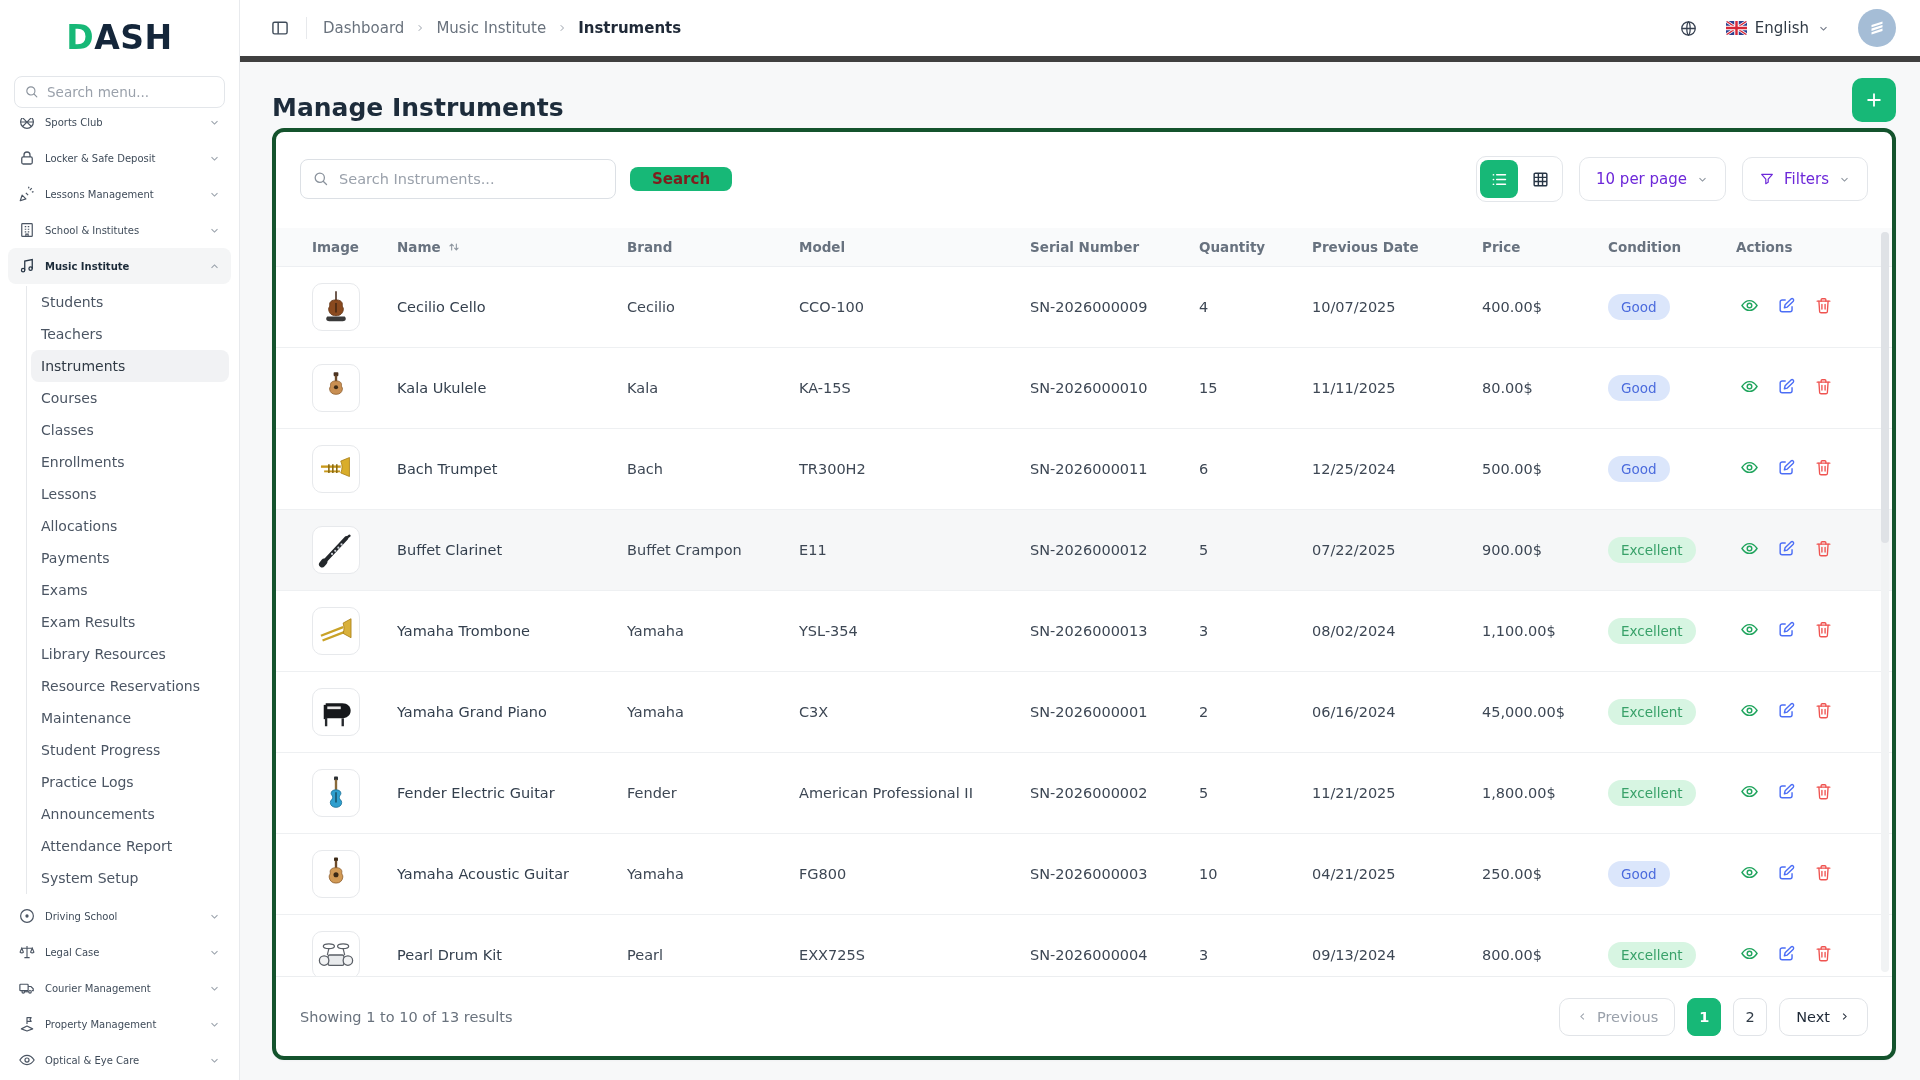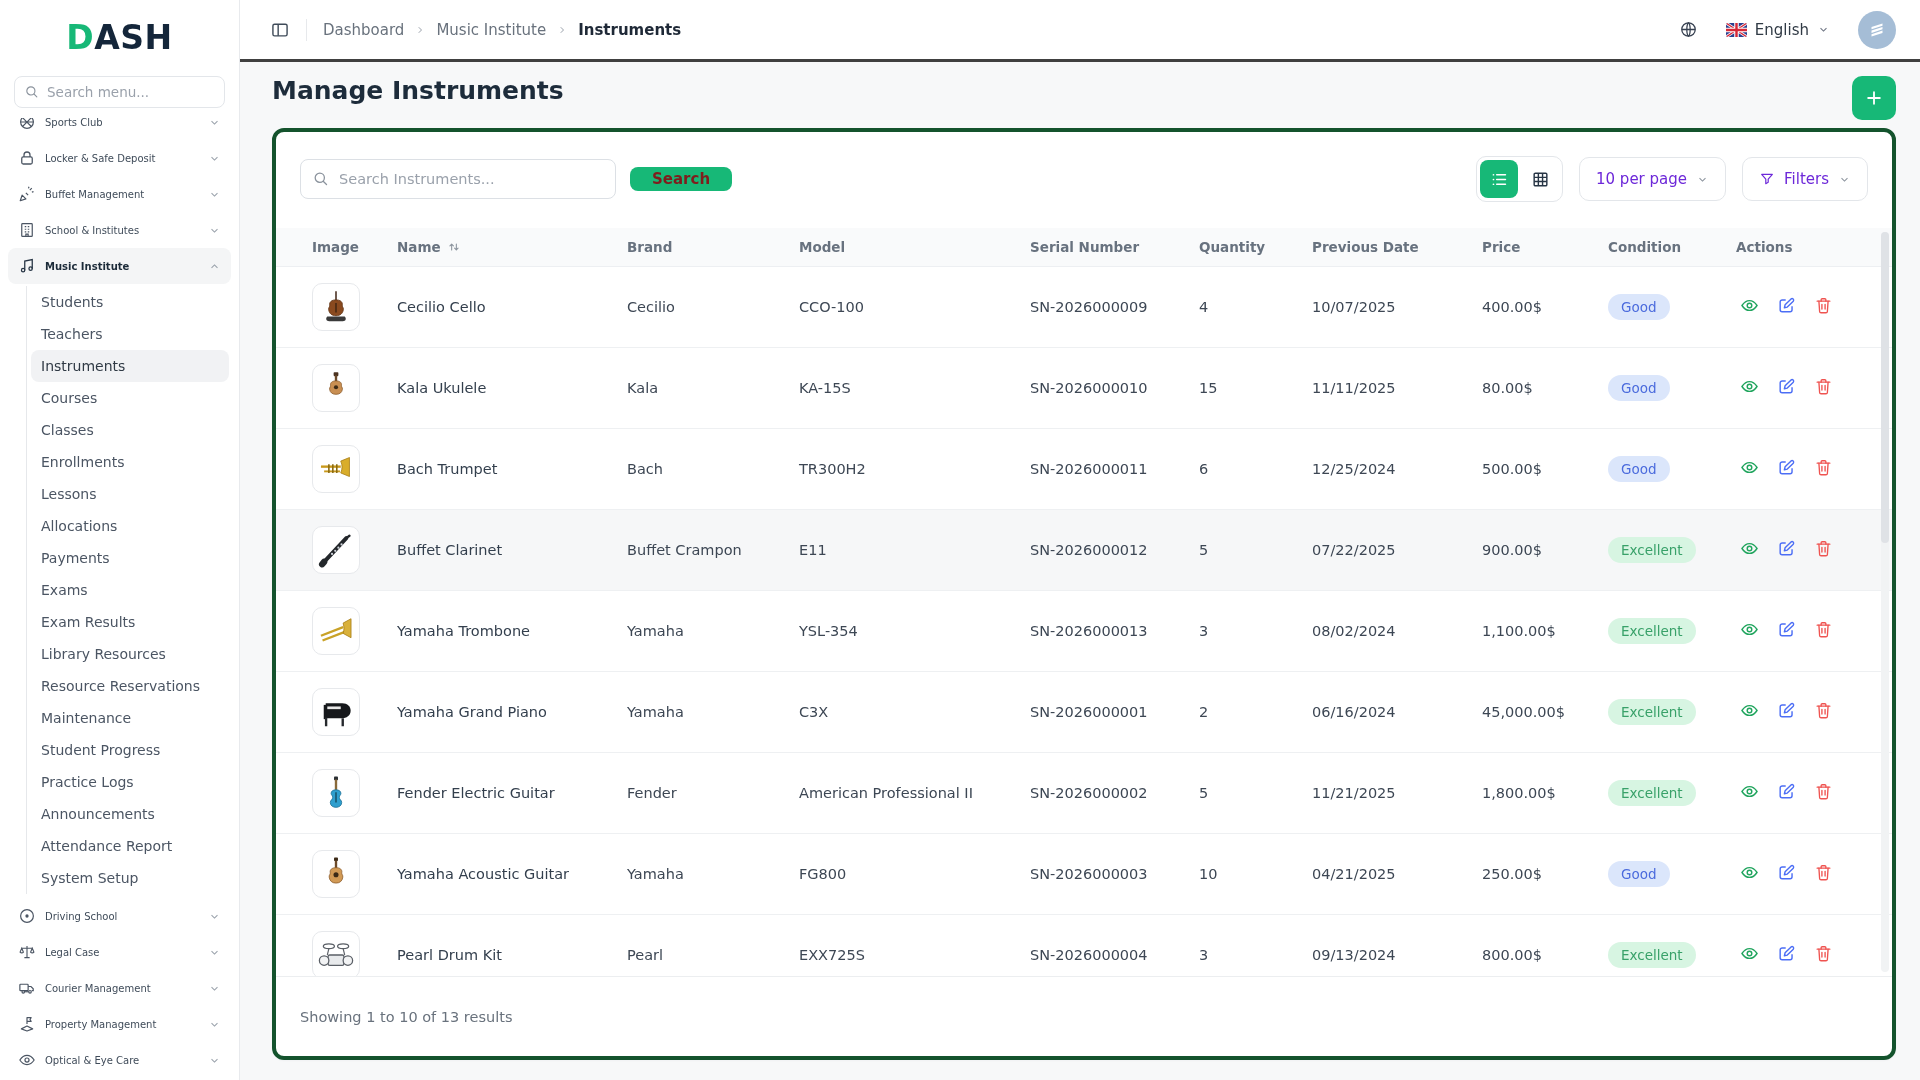--- a/index.html
+++ b/index.html
@@ -24,36 +24,36 @@
   .nav-ico { width:18px; color:#4b5563; margin-right:9px; flex-shrink:0; }
   .nav-item.active .nav-ico { color:#273545; }
   .nav-label { flex:1; font-size:10px; white-space:nowrap; overflow:hidden; }
   .nav-chev { width:13px; color:#98a0aa; }
   .submenu { margin:2px 10px 4px 26px; border-left:1px solid #e6e8eb; padding-left:4px; }
   .sub-item { height:32px; display:flex; align-items:center; padding:0 10px; border-radius:8px; font-size:14px; color:#4b5563; cursor:pointer; white-space:nowrap; }
   .sub-item.active { background:#f1f2f4; color:#303a45; }
 
   
   .main { flex:1; display:flex; flex-direction:column; min-width:0; }
-  .topbar { height:62px; background:#fff; border-bottom:3px solid #404040; display:flex; align-items:center; padding:0 24px 0 26px; flex-shrink:0; }
+  .topbar { height:62px; background:#fff; border-bottom:6px solid #404040; display:flex; align-items:center; padding:0 24px 0 26px; flex-shrink:0; }
   .panel-btn { background:none; border:none; color:#3f4b59; cursor:pointer; display:flex; padding:4px; }
   .tb-divider { width:1px; height:22px; background:#e7e9ec; margin:0 16px 0 12px; }
   .breadcrumb { display:flex; align-items:center; gap:10px; font-size:15px; color:#69727d; }
   .crumb { cursor:pointer; }
   .crumb.current { color:#1f2937; font-weight:600; cursor:default; }
   .crumb-sep { color:#9aa1ab; display:flex; }
   .tb-right { margin-left:auto; display:flex; align-items:center; gap:28px; }
   .globe { color:#374151; }
   .lang { display:flex; align-items:center; gap:8px; cursor:pointer; font-size:15px; color:#303a45; }
   .flag { border-radius:2px; overflow:hidden; display:flex; }
   .lang .chev { color:#6b7280; }
   .avatar { width:38px; height:38px; border-radius:50%; background:#a5bdd6; display:flex; align-items:center; justify-content:center; cursor:pointer; }
 
   .content { flex:1; display:flex; flex-direction:column; padding:14px 24px 20px 32px; min-height:0; }
-  .page-head { display:flex; align-items:flex-start; justify-content:space-between; height:46px; }
+  .page-head { display:flex; align-items:flex-end; justify-content:space-between; height:46px; }
   .page-head h1 { font-size:25px; font-weight:700; color:#1d2c3b; }
   .add-btn { width:44px; height:44px; border:none; border-radius:10px; background:#17b877; color:#fff; cursor:pointer; display:flex; align-items:center; justify-content:center; }
 
   .card { margin-top:6px; flex:1; background:#fff; border:4px solid #14532d; border-radius:12px; display:flex; flex-direction:column; min-height:0; box-shadow:0 1px 2px rgba(20,30,50,.03); }
   .toolbar { padding:24px 24px 26px; display:flex; align-items:center; justify-content:space-between; flex-shrink:0; }
   .toolbar-left { display:flex; align-items:center; gap:14px; }
   .search-box { position:relative; width:316px; }
   .search-box .i { position:absolute; left:12px; top:11px; color:#8a929c; }
   .search-box input { width:100%; height:40px; border:1px solid #dcе0e5; border:1px solid #dce0e5; border-radius:8px; padding:0 12px 0 38px; font-size:14.5px; color:#374151; outline:none; font-family:inherit; }
   .search-box input::placeholder { color:#9aa1ab; }
@@ -142,21 +142,21 @@
           </span>
         </div>
         <div class="nav-item">
           <span class="i nav-ico">
             <svg width="18" height="18" viewBox="0 0 24 24" fill="none" stroke="currentColor" stroke-width="1.6" stroke-linejoin="round">
               <path d="M5.5 13.5L3 21l7.5-2.5zM5.5 13.5l5 5"></path>
               <path d="M10.5 10.5l3 3"></path>
               <path d="M14 4.5l.6-2.2M18.5 9.5l2.2-.6M15.8 6.8l2.6-2.6"></path>
             </svg>
           </span>
-          <span class="nav-label">Buffet Management</span>
+          <span class="nav-label">Lessons Management</span>
           <span class="i nav-chev">
             <svg width="13" height="13" viewBox="0 0 24 24" fill="none" stroke="currentColor" stroke-width="1.9">
               <path d="M6.5 9.5L12 15l5.5-5.5"></path>
             </svg>
           </span>
         </div>
         <div class="nav-item">
           <span class="i nav-ico">
             <svg width="18" height="18" viewBox="0 0 24 24" fill="none" stroke="currentColor" stroke-width="1.6">
               <rect x="5" y="3.5" width="14" height="17" rx="1"></rect>
@@ -798,17 +798,39 @@
                 </tr>
               </tbody>
           </table>
           <div class="scrollbar">
               <div class="thumb"></div>
             </div>
         </div>
 
         <div class="card-footer">
           <span class="showing">Showing 1 to 10 of 13 results</span>
+          <div class="pagination">
+            <button class="page-btn prev">
+              <span class="i">
+                  <svg width="13" height="13" viewBox="0 0 24 24" fill="none" stroke="currentColor" stroke-width="1.9">
+                    <path d="M14.5 6.5L9 12l5.5 5.5"></path>
+                  </svg>
+                </span>
+              <span>Previous</span>
+            </button>
+            <span id="pages" style="display:flex;gap:12px">
+                <button class="page-num active">1</button>
+                <button class="page-num">2</button>
+              </span>
+            <button class="page-btn next">
+              <span>Next</span>
+              <span class="i">
+                  <svg width="13" height="13" viewBox="0 0 24 24" fill="none" stroke="currentColor" stroke-width="1.9">
+                    <path d="M9.5 6.5L15 12l-5.5 5.5"></path>
+                  </svg>
+                </span>
+            </button>
+          </div>
         </div>
       </section>
     </main>
   </div>
 </div>
 
 </body></html>

